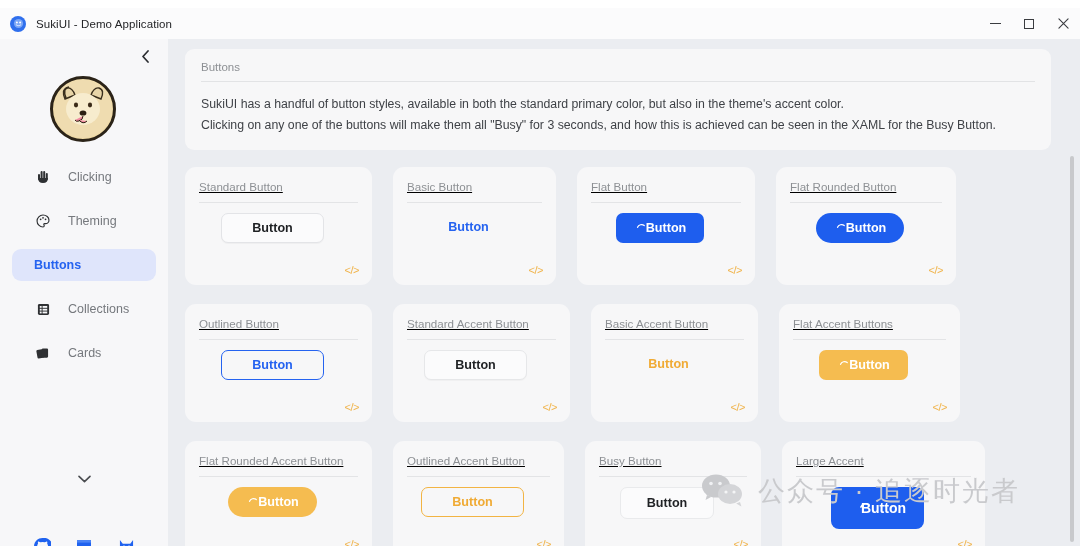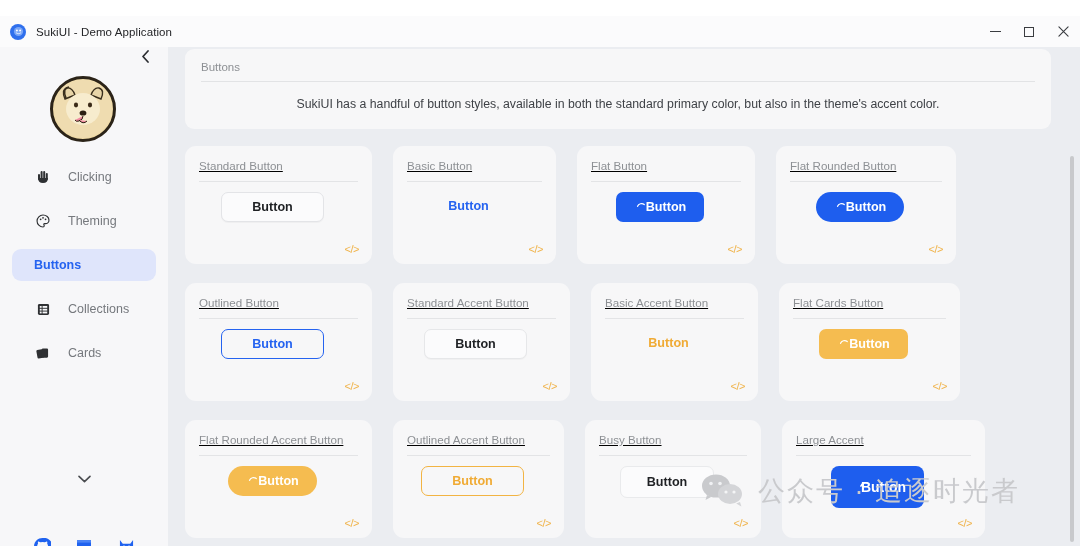--- a/index.html
+++ b/index.html
@@ -11,21 +11,21 @@
   }
   #app {
     position: relative;
     width: 1080px; height: 546px;
     background: #ffffff;
     overflow: hidden;
   }
 
   
   .titlebar {
-    position: absolute; top: 16px; left: 0;
+    position: absolute; top: 8px; left: 0;
     width: 1080px; height: 31px;
     background: #fbfbfc;
     display: flex; align-items: center;
     z-index: 40;
   }
   .tb-logo {
     width: 16px; height: 16px; margin-left: 10px;
     border-radius: 50%;
     background: #2f6fed;
     display: flex; align-items: center; justify-content: center;
@@ -141,21 +141,20 @@
     margin-bottom: 8px;
   }
   .header-card .hc-rule {
     height: 1px; background: #e2e3e5; margin-bottom: 12px;
   }
   .header-card .hc-line {
     font-size: 12.3px;
     color: #3f4247;
     line-height: 1.72;
     white-space: nowrap;
-    text-align: center;
   }
 
   
   .grid {
     display: flex;
     flex-wrap: wrap;
     gap: 19px 21px;
     width: 880px;
   }
   .card {
@@ -461,20 +460,21 @@
     </div>
   </div>
 
   <div class="content">
     <div class="content-inner">
 
       <div class="header-card">
         <div class="hc-title">Buttons</div>
         <div class="hc-rule"></div>
         <div class="hc-line">SukiUI has a handful of button styles, available in both the standard primary color, but also in the theme's accent color.</div>
+        <div class="hc-line">Clicking on any one of the buttons will make them all "Busy" for 3 seconds, and how this is achieved can be seen in the XAML for the Busy Button.</div>
       </div>
 
       <div class="grid">
           <div class="card" style="width: 187px;">
             <div class="c-title">Standard Button</div>
             <div class="c-rule"></div>
             <div class="c-body">
               <button class="btn btn-standard">
                 <span>Button</span>
               </button>
@@ -541,21 +541,21 @@
             <div class="c-title">Basic Accent Button</div>
             <div class="c-rule"></div>
             <div class="c-body">
               <button class="btn btn-basic-accent">
                 <span>Button</span>
               </button>
             </div>
             <div class="code-icon">&lt;/&gt;</div>
           </div>
           <div class="card" style="width: 181px;">
-            <div class="c-title">Flat Cards Button</div>
+            <div class="c-title">Flat Accent Buttons</div>
             <div class="c-rule"></div>
             <div class="c-body">
               <button class="btn btn-flat-accent has-spin">
                 <svg class="spin" viewBox="0 0 14 14">
                   <path d="M2 5.5 A5.5 5.5 0 0 1 10.5 3.2" stroke="#ffffff" stroke-width="1.6" fill="none" stroke-linecap="round"></path>
                 </svg>
                 <span>Button</span>
               </button>
             </div>
             <div class="code-icon">&lt;/&gt;</div>

